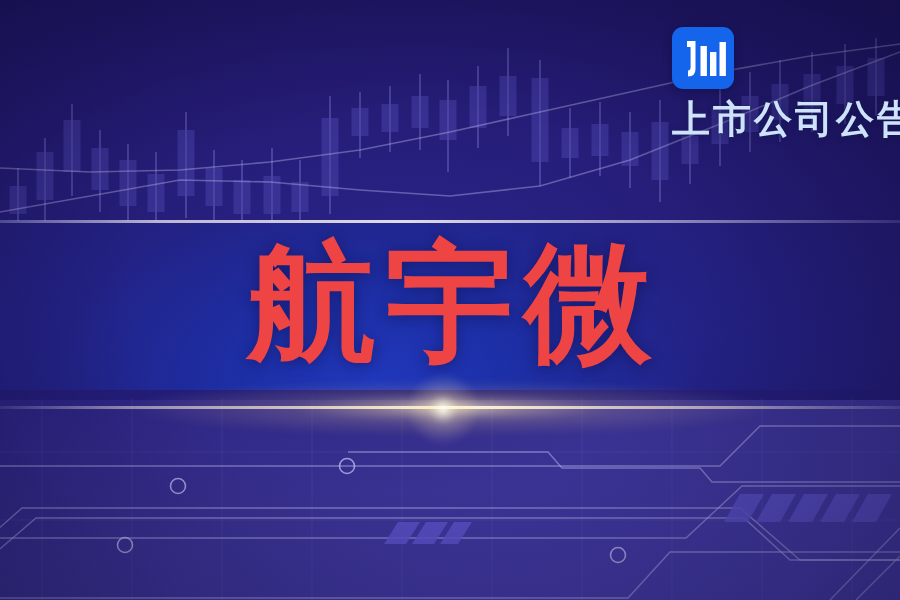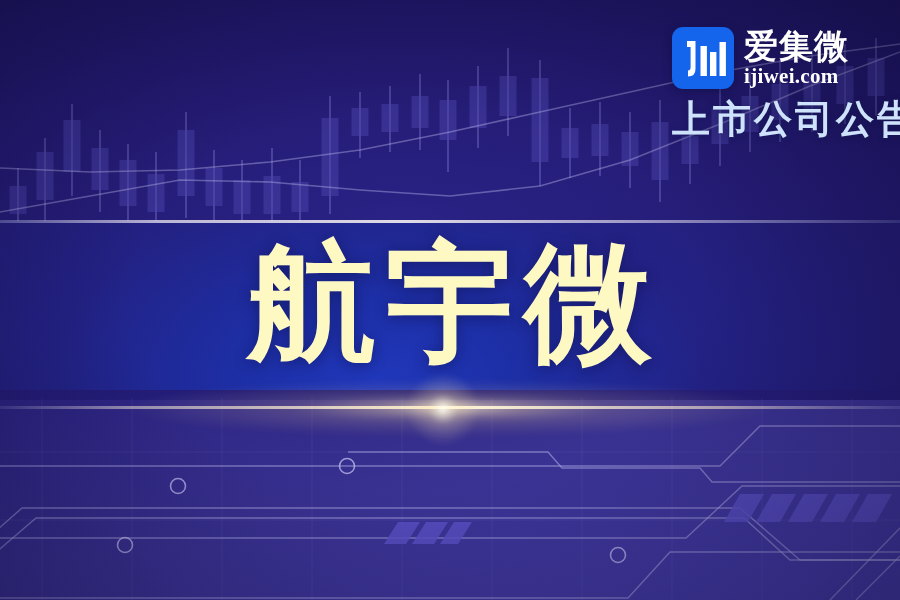--- a/index.html
+++ b/index.html
@@ -85,21 +85,21 @@
     filter:blur(2px);
   }
 
   
   #title{
     position:absolute;left:0;top:236px;width:900px;
     text-align:center;
     font-size:128px;
     line-height:134px;
     font-weight:bold;
-    color:#fef9c3;
+    color:#ef4444;
     letter-spacing:10px;
     text-indent:10px;
     text-shadow:0 2px 14px rgba(10,10,60,.45);
     white-space:nowrap;
   }
 
   
   #brand{position:absolute;left:672px;top:26px;width:212px;}
   #brand-row{display:flex;align-items:center;gap:10px;height:64px;}
   #brand-mark{
@@ -317,21 +317,17 @@
       <div id="brand-mark">
         <svg width="62" height="62" viewBox="0 0 62 62" aria-hidden="true">
 
           <path d="M 15 14 H 23.5 V 42 Q 23.5 49.5 16 49.5 V 43.5 Q 18.6 43.5 18.6 40 V 20 H 15 Z" fill="#ffffff"></path>
 
           <rect x="28.5" y="19" width="6.4" height="30" fill="#ffffff"></rect>
           <rect x="38.0" y="25" width="6.4" height="24" fill="#ffffff"></rect>
           <rect x="47.5" y="15" width="6.4" height="34" fill="#ffffff"></rect>
         </svg>
       </div>
-      <div id="brand-words">
-        <div id="brand-cn">爱集微</div>
-        <div id="brand-domain">ijiwei.com</div>
-      </div>
     </div>
     <div id="brand-sub">上市公司公告</div>
   </div>
 
 </div>
 
 </body></html>

